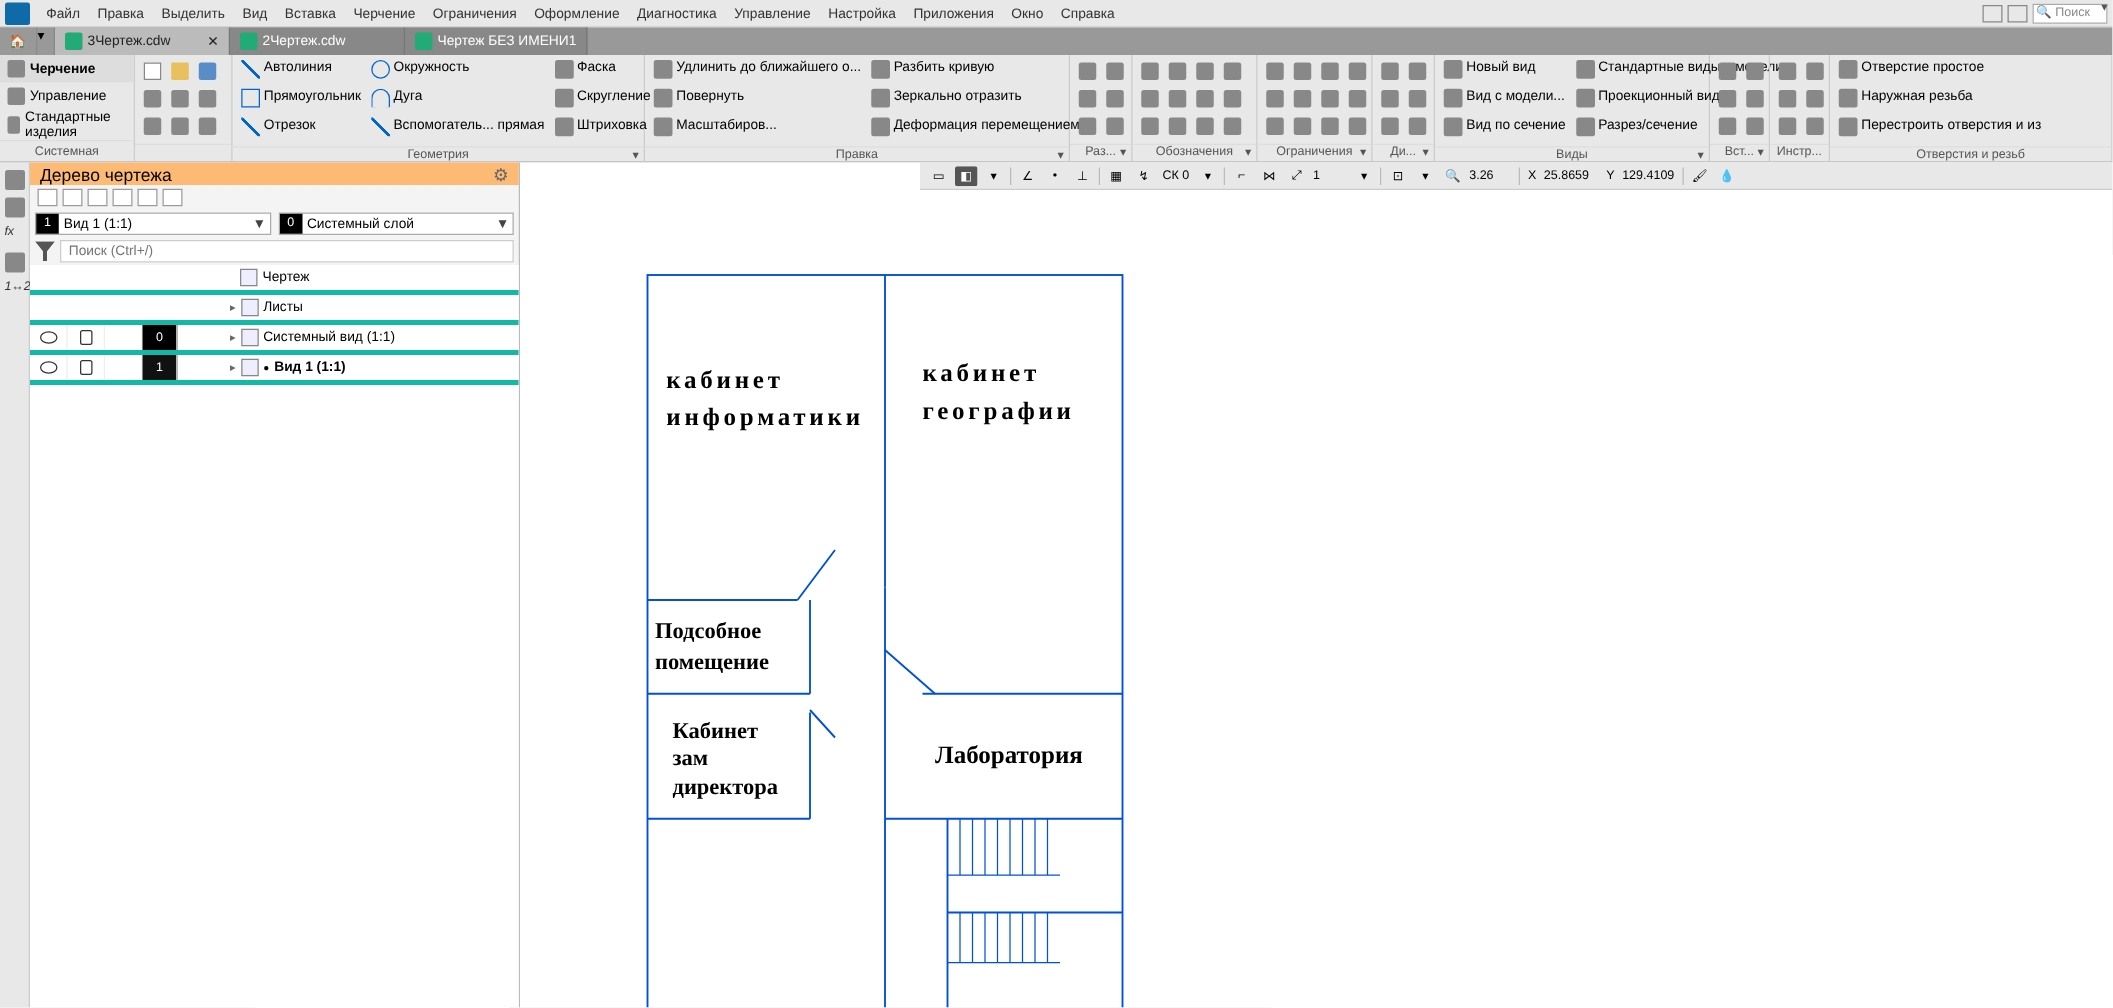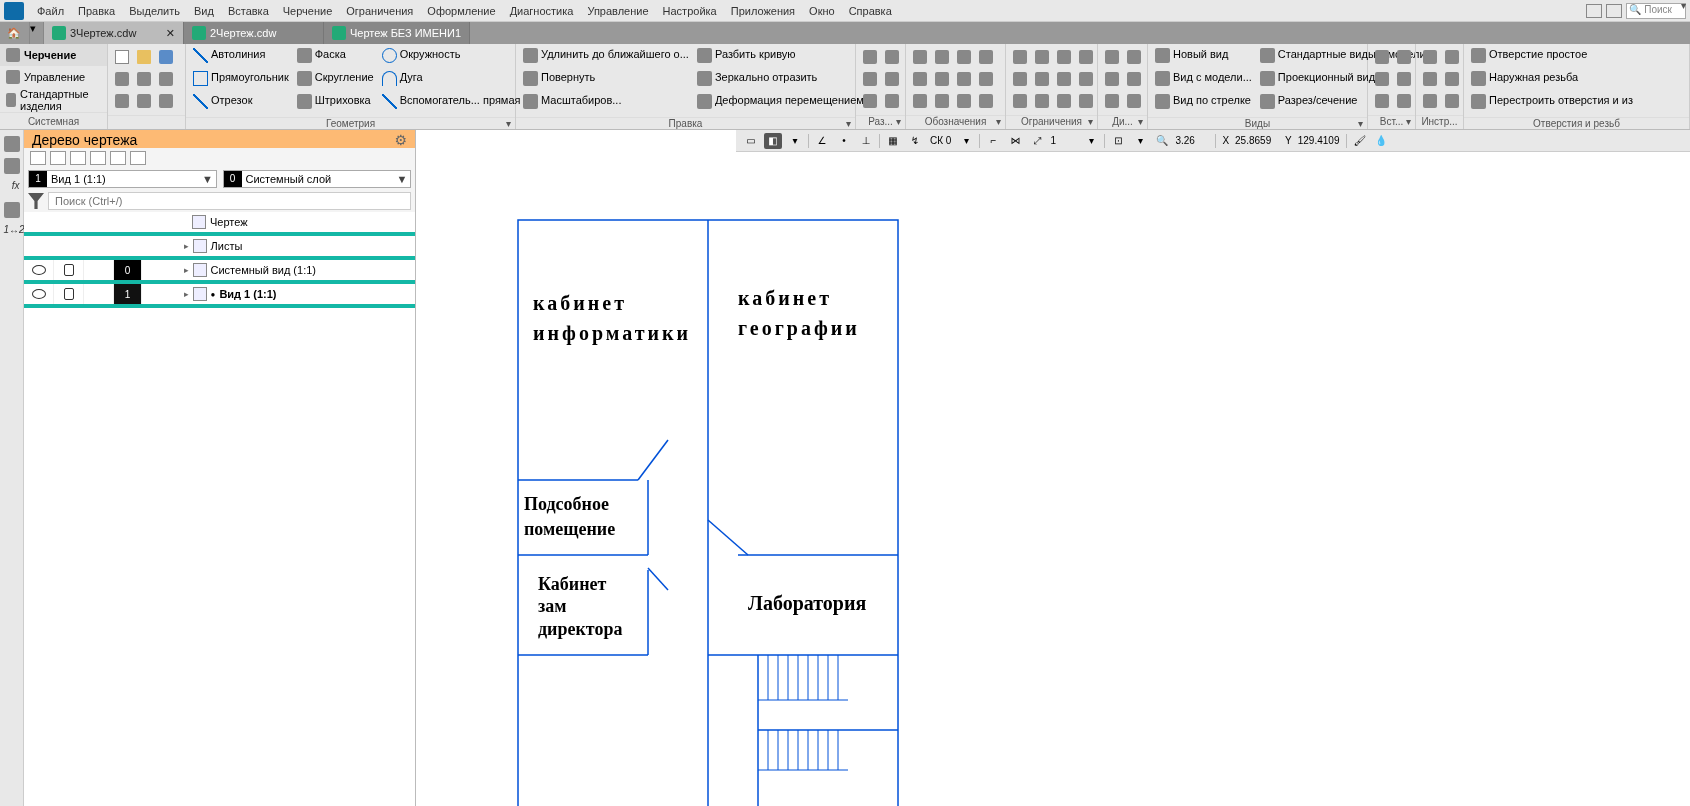--- a/index.html
+++ b/index.html
@@ -41,21 +41,21 @@
 .ico-file { background:#fff; border:1px solid #888; }
 .ico-folder { background:#e8c060; border-radius:1px;}
 .ico-save { background:#5a8cc8; border-radius:2px;}
 .mini-row { display:flex; gap:2px;}
 .mini { width:20px; height:20px; border:1px solid transparent; display:flex; align-items:center; justify-content:center;}
 .mini .ico { width:14px; height:14px;}
 
 .workspace { display: flex; height: 676px; }
 .left-strip { width: 24px; background: #e8e8e8; border-right: 1px solid #ccc; display:flex; flex-direction:column; align-items:center; gap:6px; padding-top:6px;}
 .ls-icon { width:16px; height:16px; background:#888; border-radius:2px;}
-.ls-icon.txt { background:none; font-size:10px; font-style:italic; color:#333; text-align:right;}
+.ls-icon.txt { background:none; font-size:10px; font-style:italic; color:#333; text-align:left;}
 
 .tree-panel { width: 392px; background: #f4f4f4; border-right: 1px solid #bbb; display:flex; flex-direction:column;}
 .tree-title { height: 18px; background: #fdba74; padding: 2px 8px; font-size: 14px; display:flex; }
 .tree-title-gear { margin-left:auto; color:#666;}
 .tree-toolbar { height: 20px; display:flex; gap:4px; padding:2px 6px; align-items:center;}
 .tt-icon { width:16px; height:14px; border:1px solid #999; background:#fff;}
 .tree-combos { height: 22px; display:flex; gap:6px; padding:0 4px; align-items:center;}
 .combo { flex:1; height:18px; border:1px solid #aaa; background:#fff; display:flex; align-items:center; font-size:11px;}
 .combo-num { width:18px; background:#000; color:#fff; text-align:center; font-size:10px; line-height:16px;}
 .combo-txt { flex:1; padding:0 4px;}
@@ -204,46 +204,46 @@
             <div class="ico ico-rect"></div>
             <span>Прямоугольник</span>
           </div>
         <div class="rbtn">
             <div class="ico ico-line"></div>
             <span>Отрезок</span>
           </div>
       </div>
       <div class="rcol">
         <div class="rbtn">
-            <div class="ico ico-gen"></div>
-            <span>Фаска</span>
-          </div>
-        <div class="rbtn">
-            <div class="ico ico-gen"></div>
-            <span>Скругление</span>
-          </div>
-        <div class="rbtn">
-            <div class="ico ico-gen"></div>
-            <span>Штриховка</span>
-          </div>
-      </div>
-      <div class="rcol">
-        <div class="rbtn">
             <div class="ico ico-circ"></div>
             <span>Окружность</span>
           </div>
         <div class="rbtn">
             <div class="ico ico-arc"></div>
             <span>Дуга</span>
           </div>
         <div class="rbtn">
             <div class="ico ico-line"></div>
             <span>Вспомогатель... прямая</span>
           </div>
       </div>
+      <div class="rcol">
+        <div class="rbtn">
+            <div class="ico ico-gen"></div>
+            <span>Фаска</span>
+          </div>
+        <div class="rbtn">
+            <div class="ico ico-gen"></div>
+            <span>Скругление</span>
+          </div>
+        <div class="rbtn">
+            <div class="ico ico-gen"></div>
+            <span>Штриховка</span>
+          </div>
+      </div>
     </div>
     <div class="ribbon-group-label"><span>Геометрия</span><span class="rg-drop">▾</span></div>
   </div>
 
   <div class="ribbon-group" style="width:340px">
     <div class="ribbon-group-body">
       <div class="rcol">
         <div class="rbtn">
             <div class="ico ico-gen"></div>
             <span>Удлинить до ближайшего о...</span>
@@ -445,21 +445,21 @@
         <div class="rbtn">
             <div class="ico ico-gen"></div>
             <span>Новый вид</span>
           </div>
         <div class="rbtn">
             <div class="ico ico-gen"></div>
             <span>Вид с модели...</span>
           </div>
         <div class="rbtn">
             <div class="ico ico-gen"></div>
-            <span>Вид по стрелке</span>
+            <span>Вид по сечение</span>
           </div>
       </div>
       <div class="rcol">
         <div class="rbtn">
             <div class="ico ico-gen"></div>
             <span>Стандартные виды с модели...</span>
           </div>
         <div class="rbtn">
             <div class="ico ico-gen"></div>
             <span>Проекционный вид</span>

